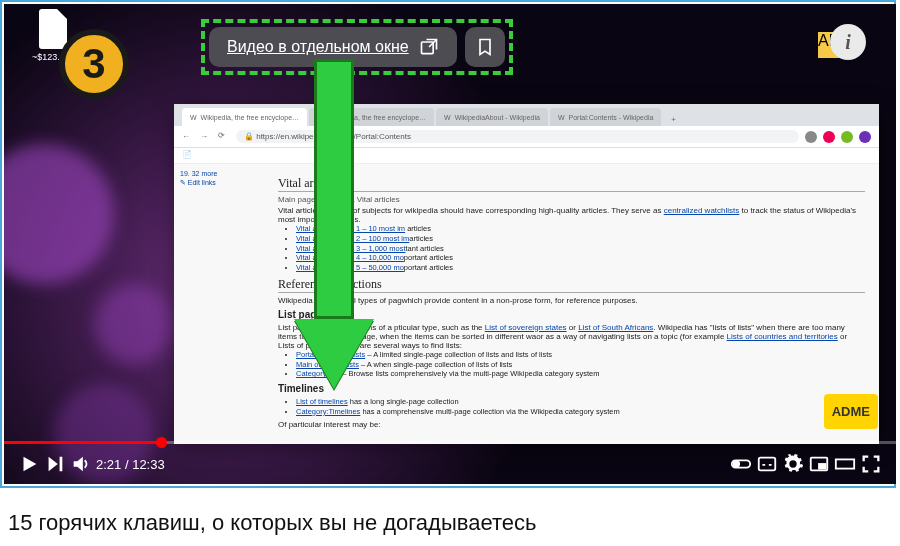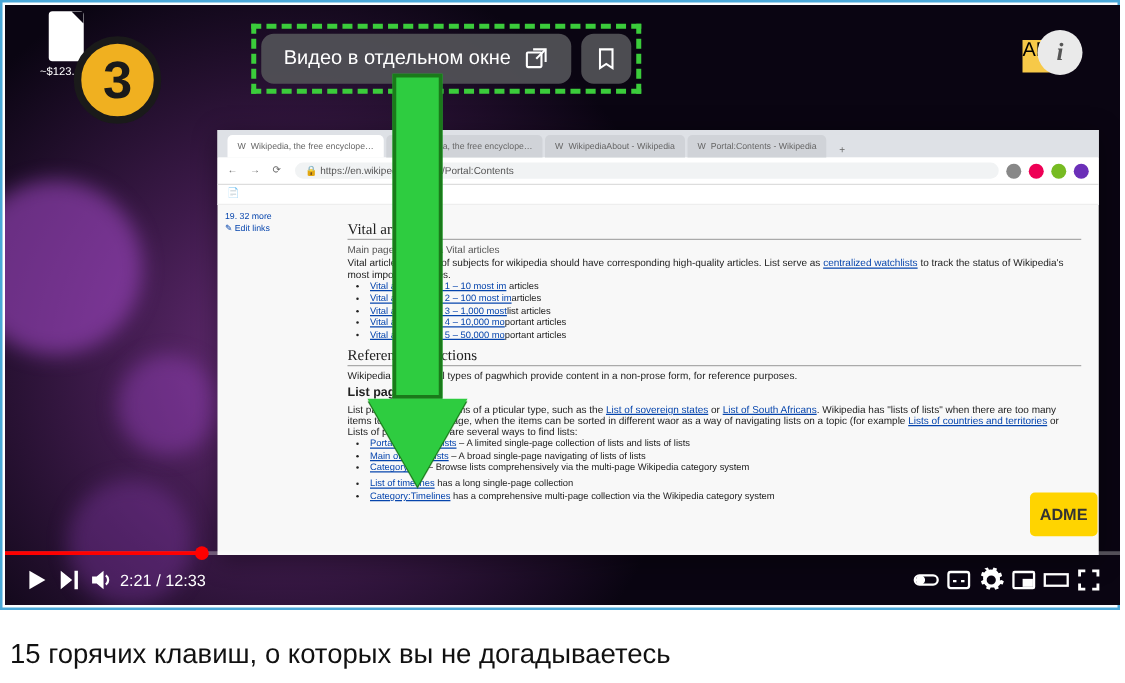--- a/index.html
+++ b/index.html
@@ -8,21 +8,21 @@
   .player { position: relative; width: 892px; height: 480px; background: radial-gradient(circle at 25% 60%, #6a2e7a 0%, #3d1a4a 20%, #0a0512 45%), #0a0512; overflow: hidden; }
   .bokeh { position: absolute; border-radius: 50%; filter: blur(8px); }
   .b1 { width: 140px; height: 140px; background: rgba(180,80,220,0.5); left: -30px; top: 140px; }
   .b2 { width: 80px; height: 80px; background: rgba(160,70,200,0.4); left: 90px; top: 280px; }
   .b3 { width: 100px; height: 100px; background: rgba(140,60,180,0.35); left: 50px; top: 380px; }
   .doc-icon { position: absolute; left: 35px; top: 5px; width: 28px; height: 40px; background: #fff; border-radius: 3px; color: #0a0512; font-size: 8px; text-align: center; }
   .doc-icon::after { content: ""; position: absolute; top: 0; right: 0; width: 10px; height: 10px; background: #0a0512; clip-path: polygon(0 0, 100% 100%, 100% 0); }
   .doc-label { position: absolute; left: 28px; top: 48px; font-size: 9px; color: #fff; }
   .badge3 { position: absolute; left: 55px; top: 25px; width: 70px; height: 70px; border-radius: 50%; background: #f0b020; border: 6px solid #1a1a1a; display: flex; align-items: center; justify-content: center; font-size: 42px; font-weight: 900; color: #1a1a1a; }
   .popout-group { position: absolute; left: 197px; top: 15px; border: 4px dashed #3bcc3b; padding: 4px; display: flex; gap: 8px; align-items: center; }
-  .popout-btn { background: rgba(80,80,85,0.95); color: #fff; padding: 10px 18px; border-radius: 10px; display: flex; align-items: center; gap: 10px; font-size: 16px; cursor: pointer; }
+  .popout-btn { background: rgba(80,80,85,0.95); color: #fff; padding: 10px 18px; border-radius: 10px; display: flex; align-items: center; gap: 10px; font-size: 16px; cursor: pointer; text-decoration: underline; }
   .popout-btn svg { width: 20px; height: 20px; }
   .bookmark-btn { background: rgba(80,80,85,0.95); padding: 10px; border-radius: 10px; display: flex; cursor: pointer; }
   .bookmark-btn svg { width: 20px; height: 20px; }
   .info-bubble { position: absolute; right: 30px; top: 20px; width: 36px; height: 36px; border-radius: 50%; background: #eaeaea; display: flex; align-items: center; justify-content: center; font-weight: bold; font-size: 20px; color: #555; font-family: Georgia, serif; font-style: italic; }
   .info-behind { position: absolute; right: 48px; top: 28px; width: 30px; height: 26px; background: #f7c948; }
   .arrow { position: absolute; left: 310px; top: 55px; z-index: 5; }
   .arrow-stem { width: 40px; height: 260px; background: #2ecc40; border: 3px solid #1a7a1a; }
   .arrow-head { width: 0; height: 0; border-left: 40px solid transparent; border-right: 40px solid transparent; border-top: 70px solid #2ecc40; margin-left: -20px; filter: drop-shadow(0 2px 0 #1a7a1a); }
   .browser { position: absolute; left: 170px; top: 100px; width: 705px; height: 340px; background: #f8f8f8; box-shadow: 0 4px 20px rgba(0,0,0,0.4); font-size: 8px; color: #444; }
   .tabbar { height: 22px; background: #dee1e6; display: flex; align-items: flex-end; padding-left: 8px; }
@@ -123,41 +123,43 @@
       </div>
       <div class="bookbar">📄</div>
       <div class="wiki-body">
         <div class="sidebar">
           <div>19. 32 more</div>
           <div>✎ Edit links</div>
         </div>
         <div class="content">
           <h4>Vital articles</h4>
           <div class="sub"><span>Main page: Wikipedia Vital articles</span></div>
-          <div><span>Vital articles are lists of subjects for w</span><span>ikipedia should have corresponding high-quality articles. List serve as </span><span class="link">centralized watchlists</span><span> to track the status of Wikipedia's most important articles.</span></div>
+          <div><span>Vital articles are lists of subjects for w</span><span>ikipedia should have corresponding high-quality articles. They serve as </span><span class="link">centralized watchlists</span><span> to track the status of Wikipedia's most important articles.</span></div>
           <ul>
             <li><span class="link">Vital articles level 1 – 10 most im</span><span> articles</span></li>
             <li><span class="link">Vital articles level 2 – 100 most im</span><span>articles</span></li>
-            <li><span class="link">Vital articles level 3 – 1,000 most</span><span>list articles</span></li>
+            <li><span class="link">Vital articles level 3 – 1,000 most</span><span>tant articles</span></li>
             <li><span class="link">Vital articles level 4 – 10,000 mo</span><span>portant articles</span></li>
             <li><span class="link">Vital articles level 5 – 50,000 mo</span><span>portant articles</span></li>
           </ul>
           <h4>Reference collections</h4>
           <div><span>Wikipedia has several types of pag</span><span>which provide content in a non-prose form, for reference purposes.</span></div>
           <h4 style="font-size:10px;border:none;font-weight:bold;font-family:Arial">List pages</h4>
           <div><span>List pages enumerate items of a p</span><span>ticular type, such as the </span><span class="link">List of sovereign states</span><span> or </span><span class="link">List of South Africans</span><span>. Wikipedia has "lists of lists" when there are too many items to fit on a single page, when the items can be sorted in different wa</span><span>or as a way of navigating lists on a topic (for example </span><span class="link">Lists of countries and territories</span><span> or Lists of people). There are several ways to find lists:</span></div>
           <ul>
             <li><span class="link">Portal:Contents/Lists</span><span> – A limited single-page collection of lists and lists of lists</span></li>
-            <li><span class="link">Main of lists of lists</span><span> – A broad single-page navigating of lists of lists</span></li>
+            <li><span class="link">Main of lists of lists</span><span> – A when single-page collection of lists of lists</span></li>
             <li><span class="link">Category:List</span><span> – Browse lists comprehensively via the multi-page Wikipedia category system</span></li>
           </ul>
+          <h4 style="font-size:10px;border:none;font-weight:bold;font-family:Arial">Timelines</h4>
           <ul>
             <li><span class="link">List of timelines</span><span> has a long single-page collection</span></li>
             <li><span class="link">Category:Timelines</span><span> has a comprehensive multi-page collection via the Wikipedia category system</span></li>
           </ul>
+          <div>Of particular interest may be:</div>
         </div>
       </div>
     </div>
 
     <div class="adme">ADME</div>
 
     <div class="progress">
       <div class="progress-fill"></div>
       <div class="progress-knob"></div>
     </div>

